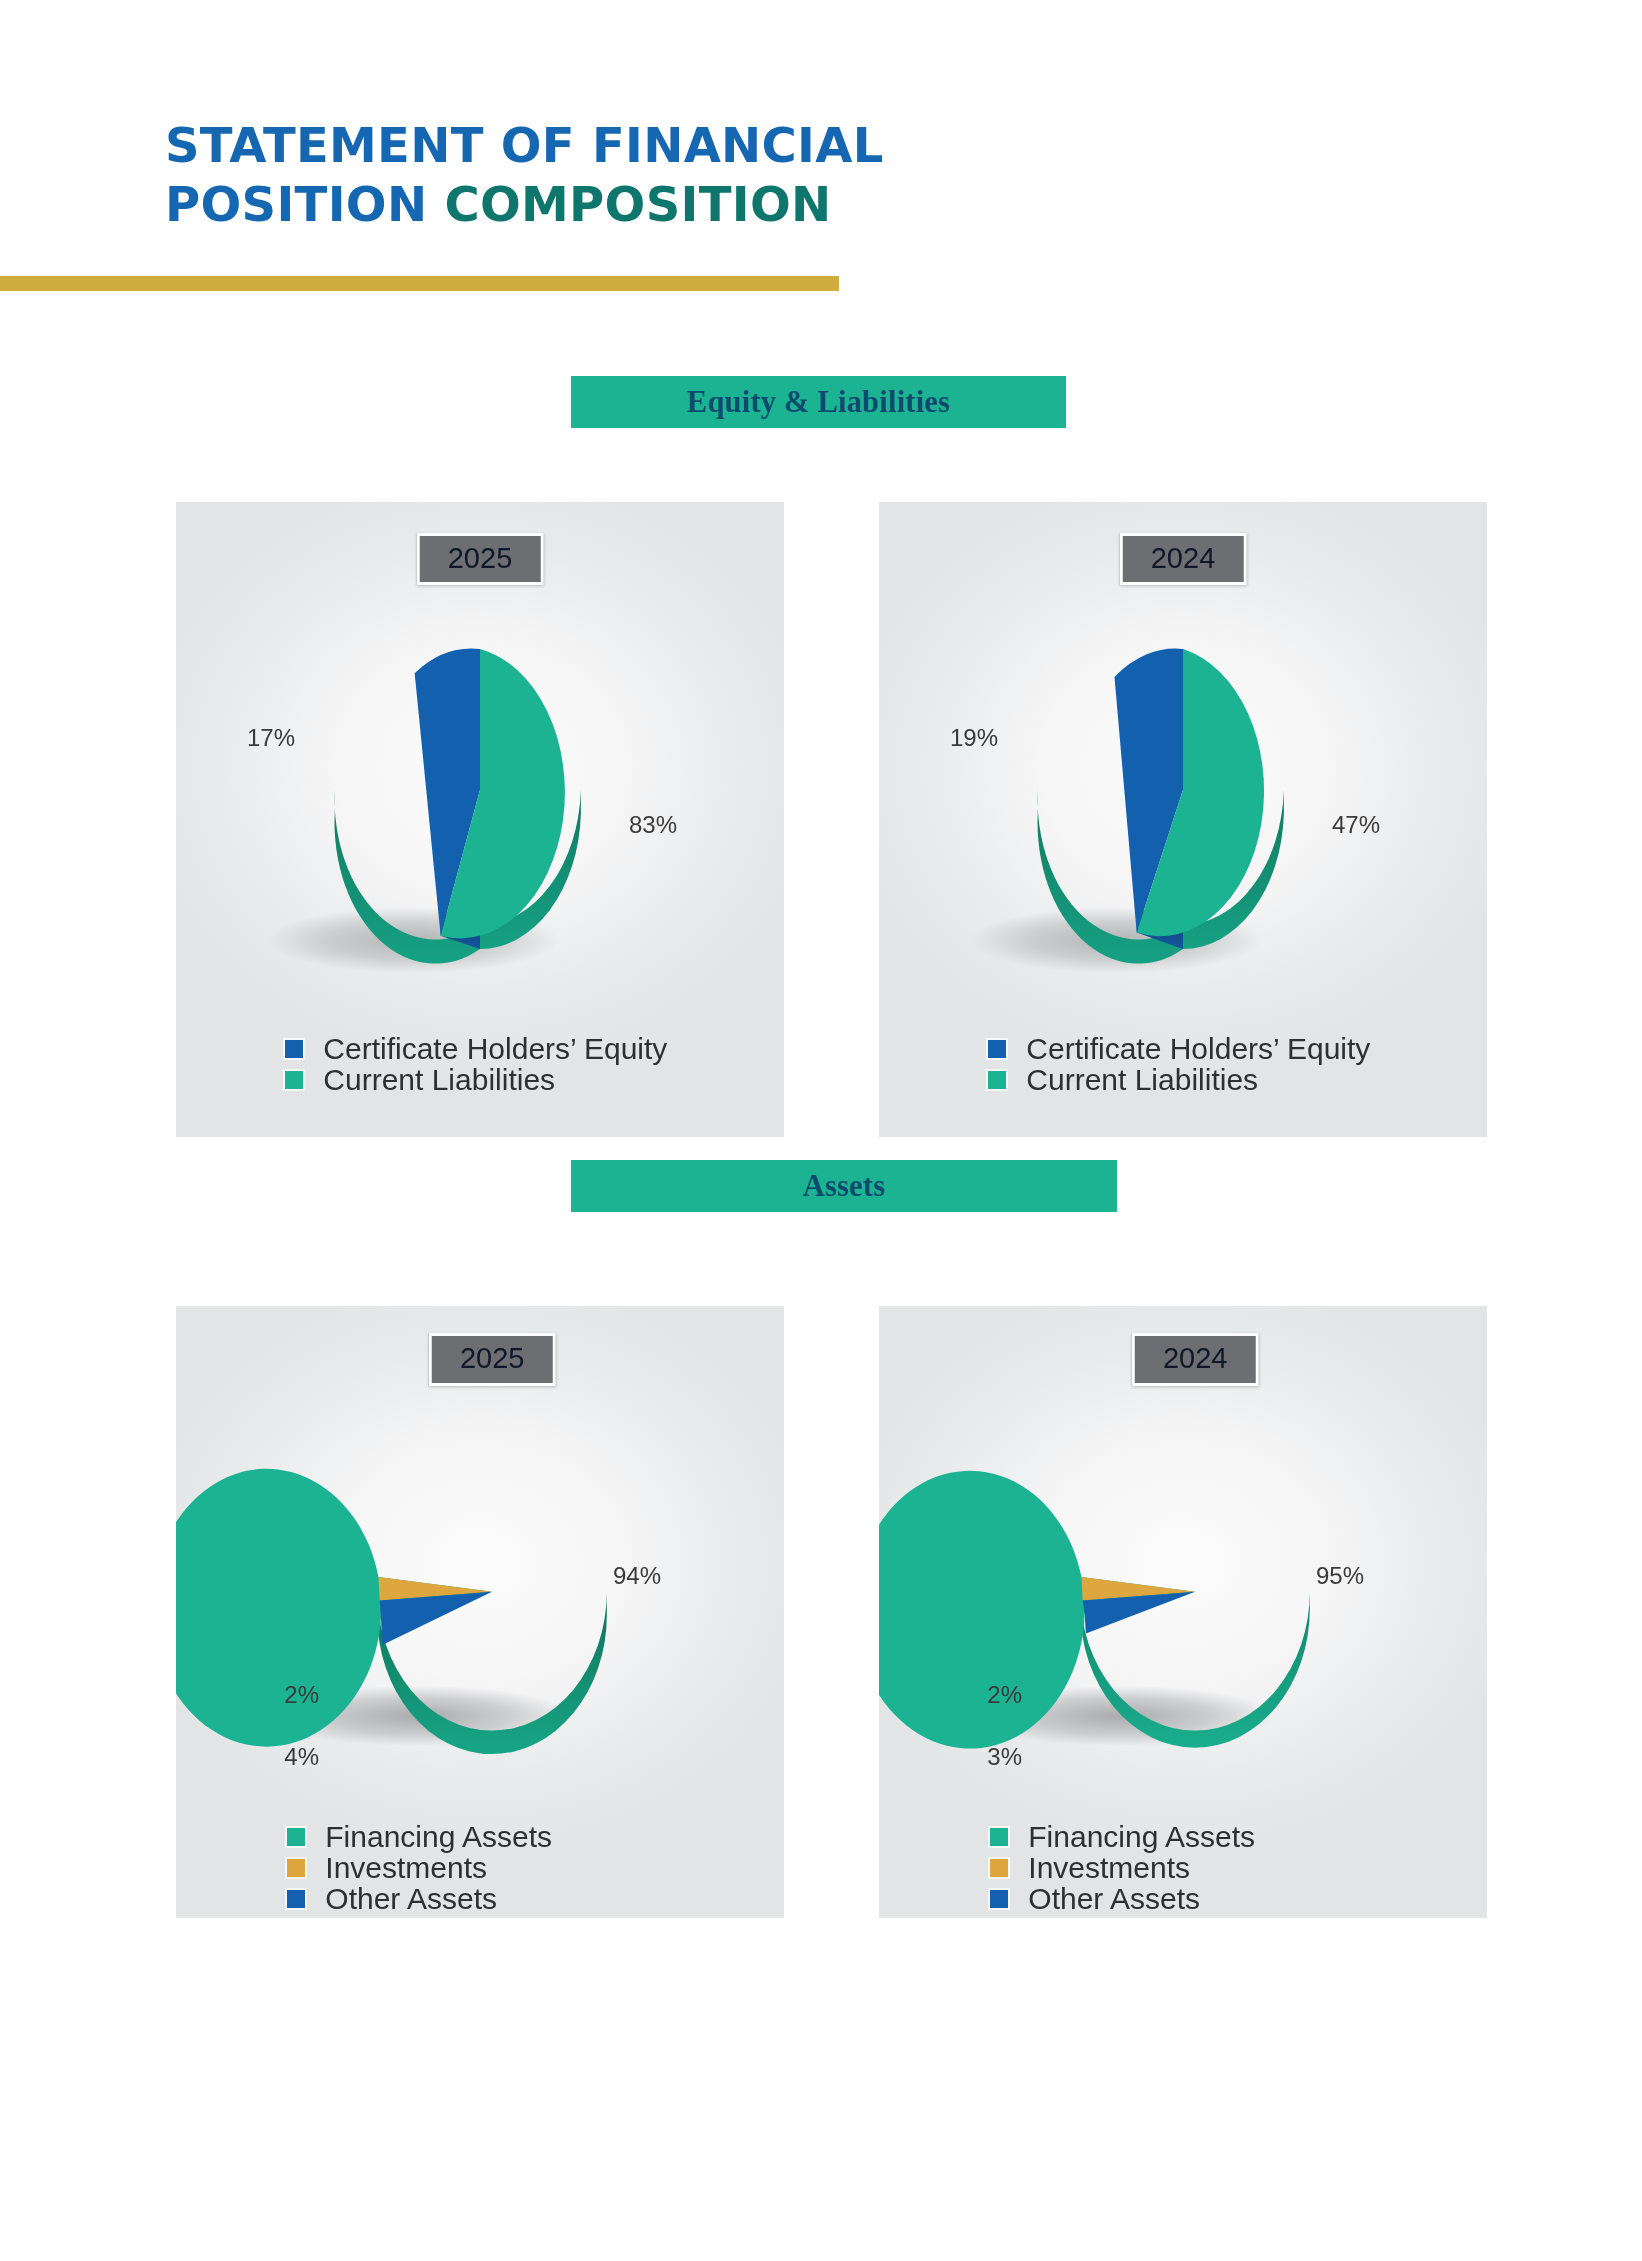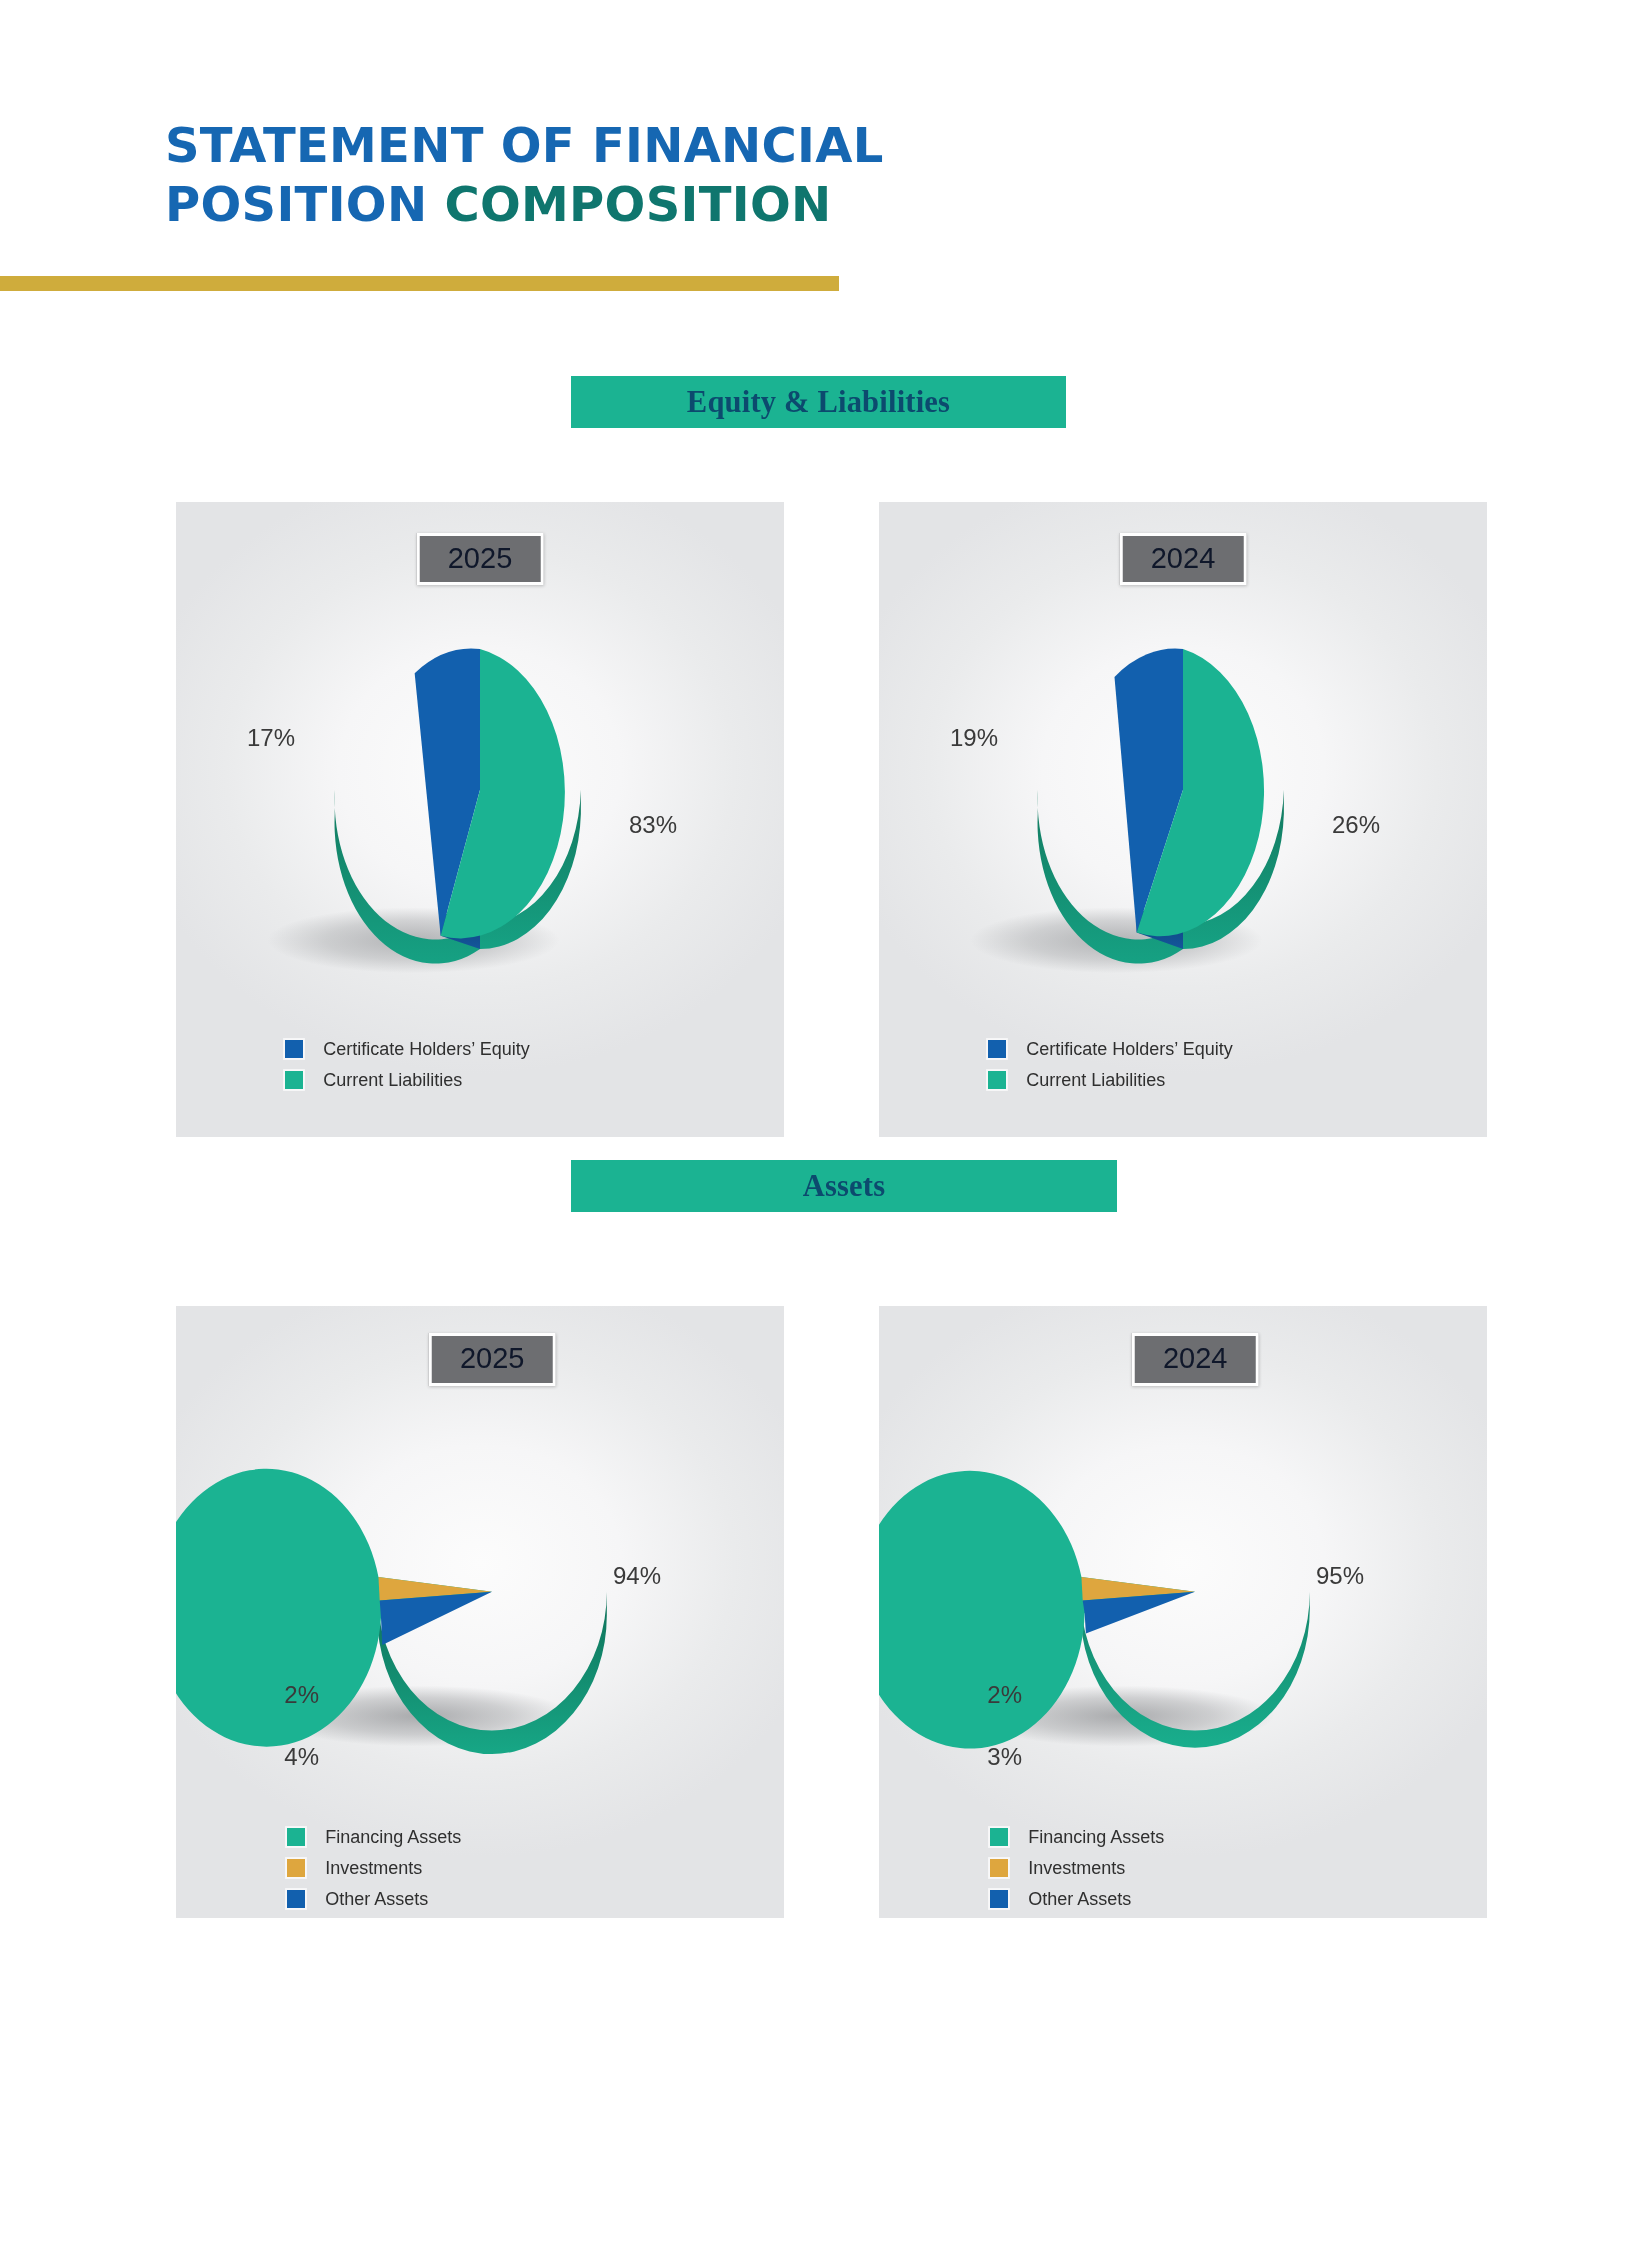--- a/index.html
+++ b/index.html
@@ -129,21 +129,21 @@
   .legend-swatch {
     width: 18px;
     height: 18px;
     flex: 0 0 18px;
     box-shadow: 0 0 0 1.9px rgba(255,255,255,0.75);
   }
   .legend-label {
     margin-left: 20.3px;
     color: #2F2F2F;
     font-family: "Liberation Sans", sans-serif;
-    font-size: 18px;
+    font-size: 30px;
     line-height: 1;
     white-space: nowrap;
   }
 </style>
 </head>
 <body>
 
 <div id="title-block">
   <div class="title-line title-blue">STATEMENT OF FINANCIAL</div>
   <div class="title-line">
@@ -219,21 +219,21 @@
       </defs>
       <ellipse cx="215" cy="520" rx="230" ry="52" fill="url(#eqshadow24)"></ellipse>
       <path d="M 91 283 A 159 222 0 0 0 320 496 L 320 534 A 159 222 0 0 1 91 321 Z" fill="url(#eqgreenside24)"></path>
       <path d="M 320 496 A 159 222 0 0 0 479 283 L 479 321 A 159 222 0 0 1 320 534 Z" fill="url(#eqgreenside24)"></path>
       <path d="M 247 470 L 320 496 L 320 534 L 247 508 Z" fill="url(#eqblueside24)"></path>
       <path d="M 320 283 L 320 61 A 159 222 0 0 0 212 105 L 247 508 Z" fill="#1260AE"></path>
       <path d="M 320 283 L 247 508 A 159 222 0 1 0 320 61 Z" fill="#1BB392"></path>
     </svg>
   </div>
   <div class="pct-label left" style="left:119px; top:236px;">19%</div>
-  <div class="pct-label right" style="left:453px; top:323px;">26%</div>
+  <div class="pct-label right" style="left:453px; top:323px;">47%</div>
   <div class="legend" style="left:109px; top:535px;">
     <div class="legend-row">
       <span class="legend-swatch" style="background:#1260AE"></span>
       <span class="legend-label">Certificate Holders’ Equity</span>
     </div>
     <div class="legend-row">
       <span class="legend-swatch" style="background:#1BB392"></span>
       <span class="legend-label">Current Liabilities</span>
     </div>
   </div>

